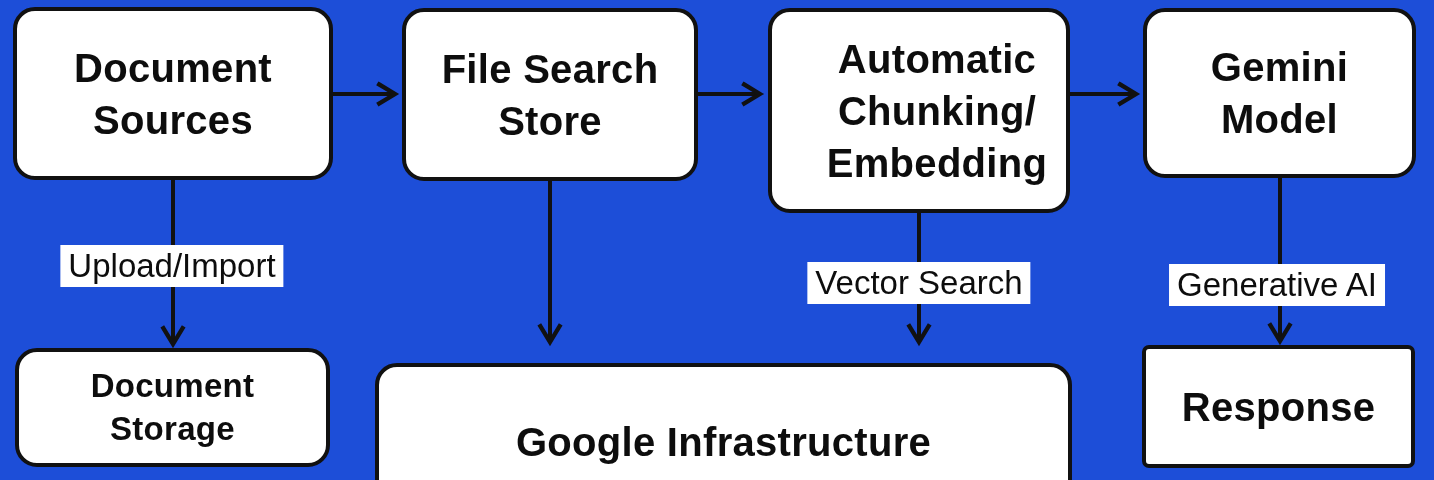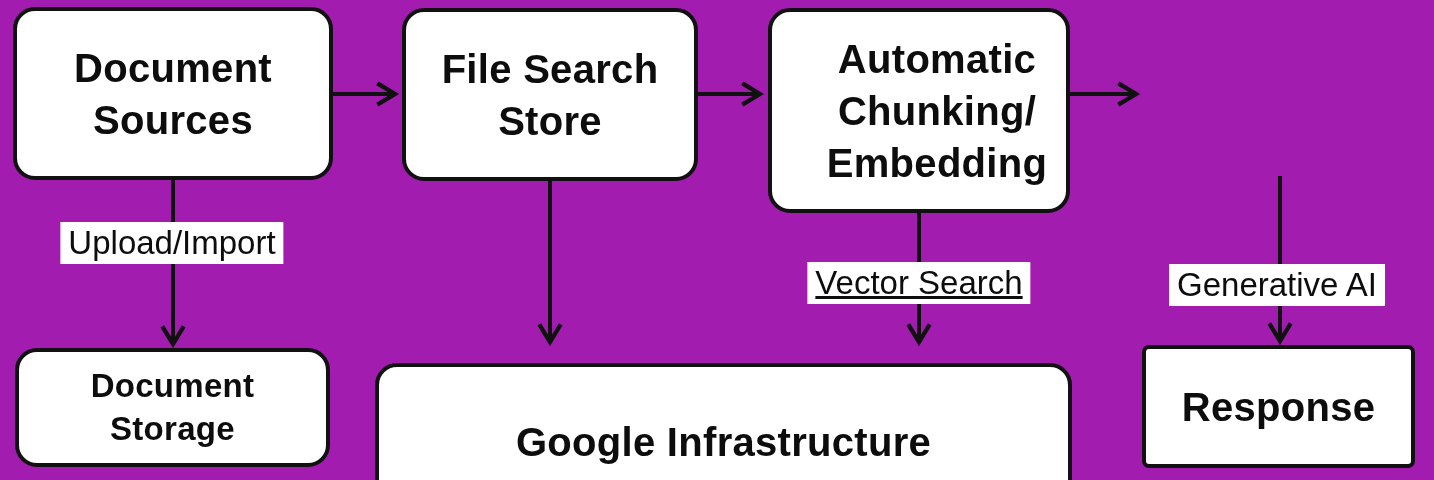--- a/index.html
+++ b/index.html
@@ -4,21 +4,21 @@
 <style>
   html, body {
     margin: 0;
     padding: 0;
     background: #ffffff;
   }
   .canvas {
     position: relative;
     width: 1434px;
     height: 480px;
-    background: #a21caf;
+    background: #1d4ed8;
     font-family: "Liberation Sans", sans-serif;
     overflow: hidden;
   }
   .connectors {
     position: absolute;
     left: 0;
     top: 0;
     z-index: 1;
   }
   .edge-line {
@@ -92,33 +92,37 @@
     <span class="node-label">File Search
 Store</span>
   </div>
 
   <div class="node" style="left:768px; top:8px; width:302px; height:205px;padding-left:36px;">
     <span class="node-label">Automatic
 Chunking/
 Embedding</span>
   </div>
 
+  <div class="node" style="left:1143px; top:8px; width:273px; height:170px;">
+    <span class="node-label">Gemini
+Model</span>
+  </div>
 
   <div class="node small" style="left:15px; top:348px; width:315px; height:119px;">
     <span class="node-label">Document
 Storage</span>
   </div>
 
   <div class="node" style="left:375px; top:363px; width:697px; height:158px;">
     <span class="node-label">Google Infrastructure</span>
   </div>
 
   <div class="node" style="left:1142px; top:345px; width:273px; height:123px;border-radius:7px;">
     <span class="node-label">Response</span>
   </div>
 
-  <div class="edge-label" style="left:172px; top:243px;text-align:center;">Upload/Import</div>
+  <div class="edge-label" style="left:172px; top:266px;text-align:center;">Upload/Import</div>
 
-  <div class="edge-label" style="left:919px; top:283px;text-decoration:underline;">Vector Search</div>
+  <div class="edge-label" style="left:919px; top:283px;">Vector Search</div>
 
   <div class="edge-label" style="left:1277px; top:285px;">Generative AI</div>
 
 </div>
 
 </body></html>

